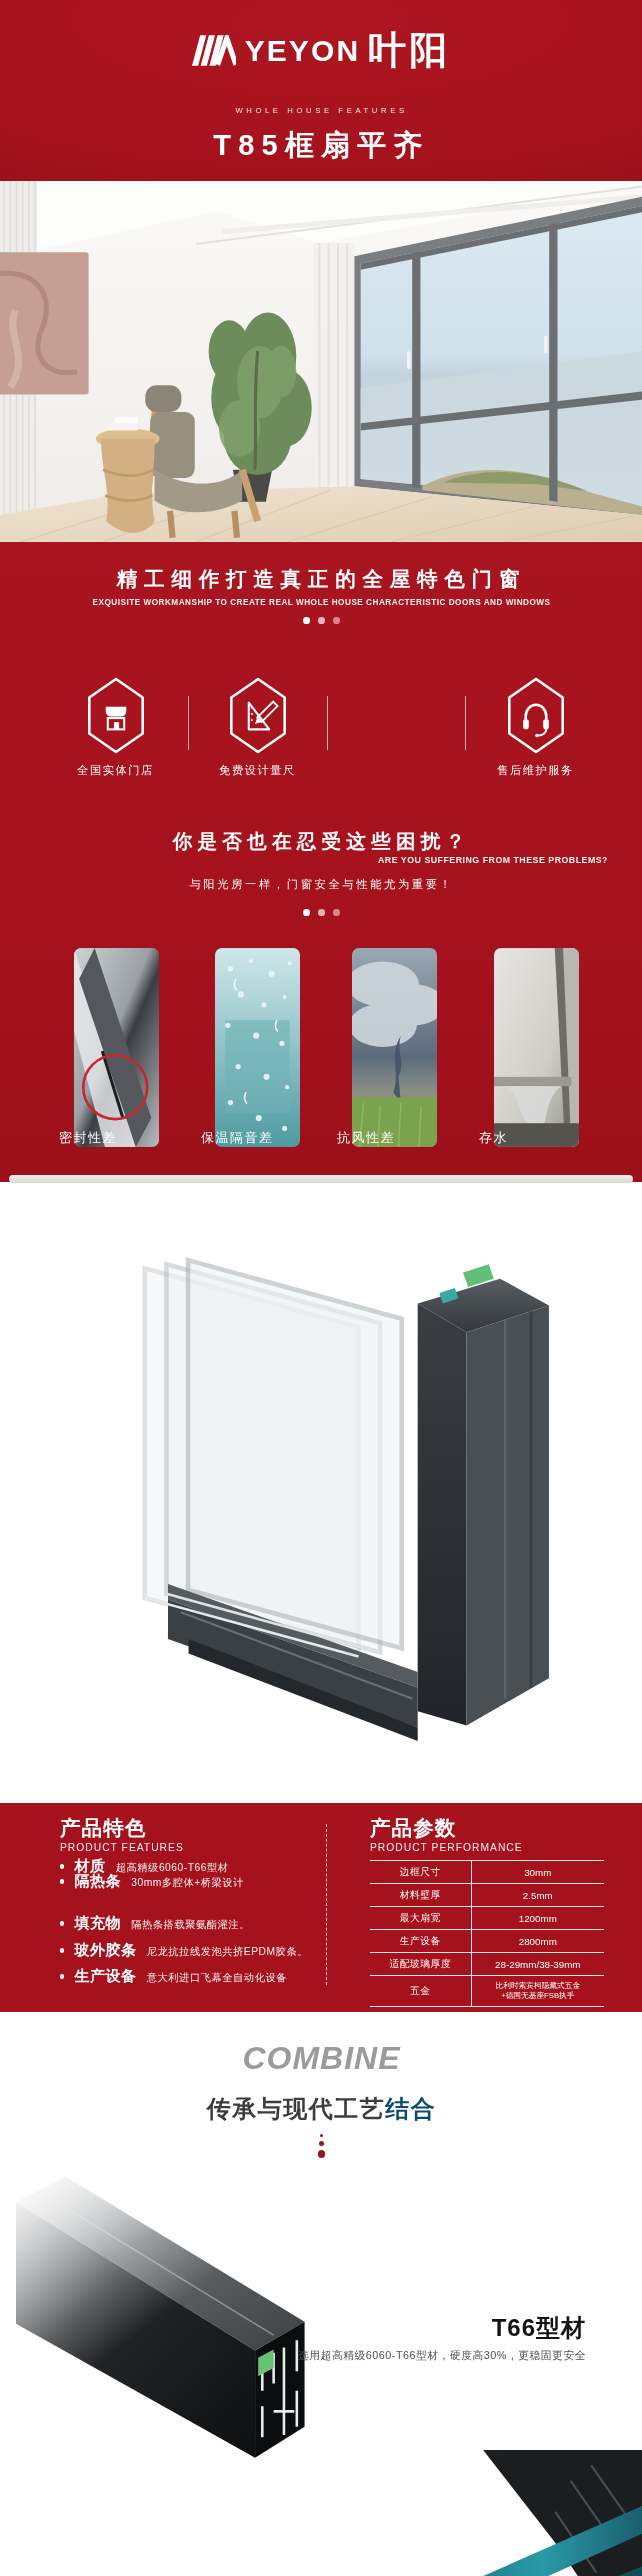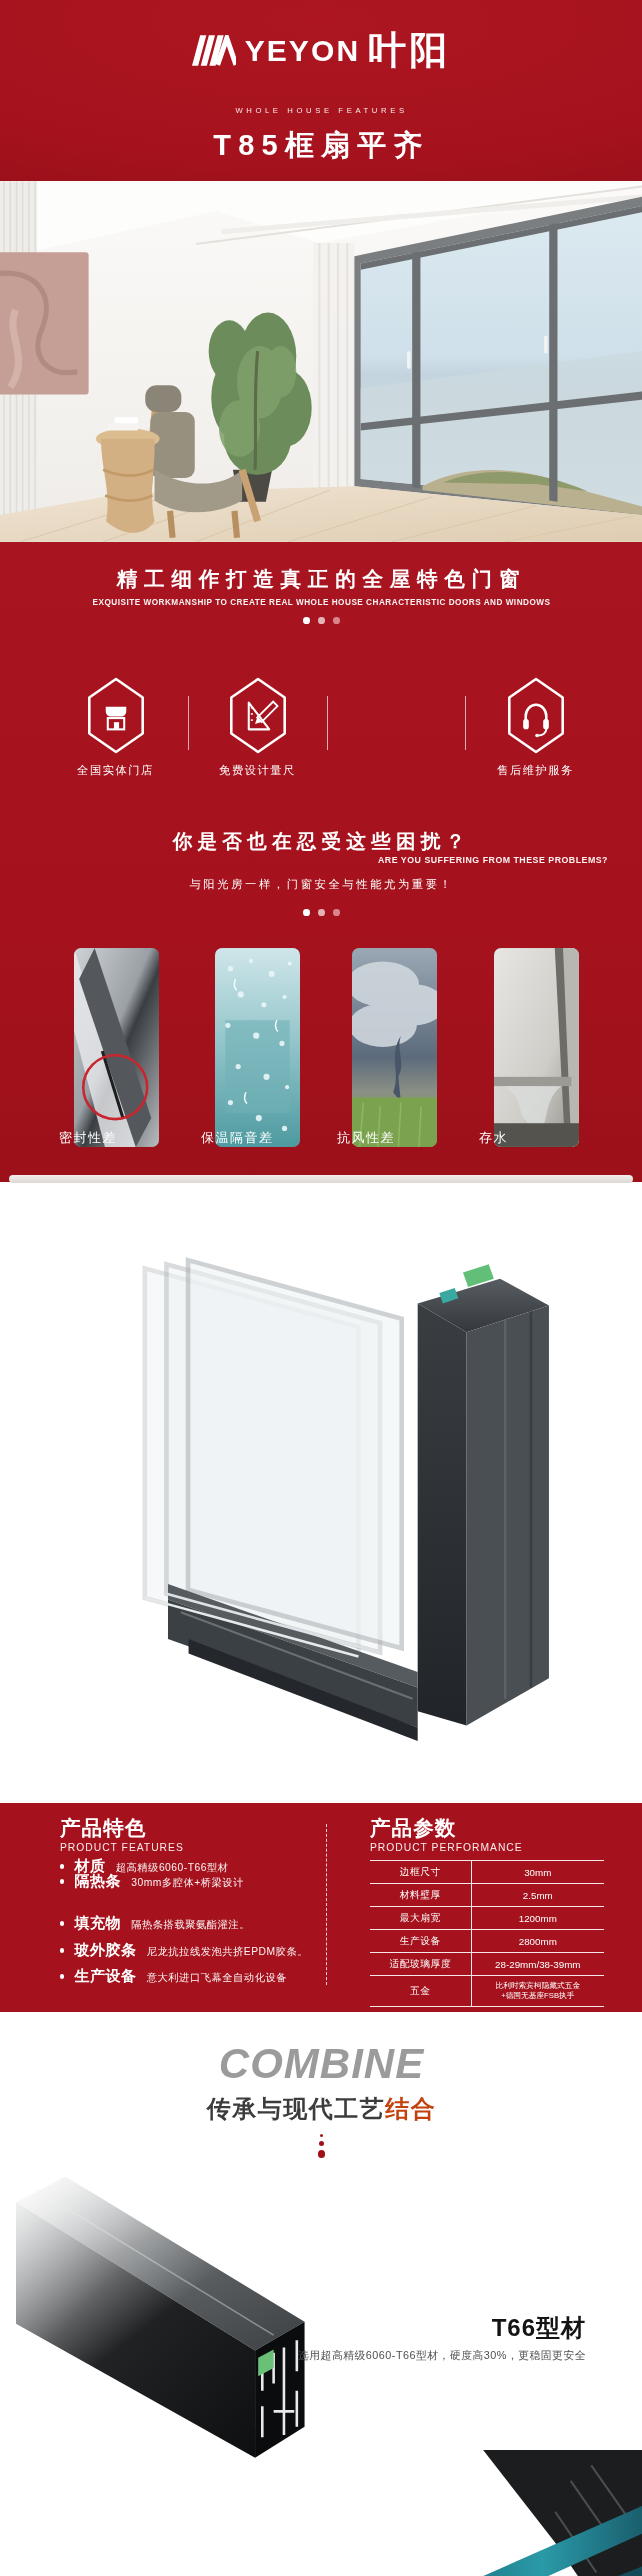--- a/index.html
+++ b/index.html
@@ -60,24 +60,24 @@
   .perf-sub{position:absolute;left:370px;top:39px;font-size:10.3px;letter-spacing:1px;color:rgba(255,255,255,.92);}
   .perf-table{position:absolute;left:370px;top:57px;width:234px;}
   .prow{display:flex;border-top:1px solid rgba(255,255,255,.9);min-height:22px;align-items:center;}
   .prow:last-child{border-bottom:1px solid rgba(255,255,255,.9);}
   .prow .pc1{width:101px;text-align:center;font-size:9.8px;letter-spacing:0.5px;}
   .prow .pc2{width:133px;text-align:center;font-size:9.8px;border-left:1px solid rgba(255,255,255,.9);
              align-self:stretch;display:flex;flex-direction:column;justify-content:center;padding:2.1px 0;}
   .pc2 .v2{font-size:7.7px;}
   
   .combine-title{position:absolute;left:0;top:2040px;width:643px;text-align:center;
-                 font-size:42px;font-weight:800;font-style:italic;color:#9b9b9b;letter-spacing:1px;}
+                 font-size:32px;font-weight:800;font-style:italic;color:#9b9b9b;letter-spacing:1px;}
   .combine-sub{position:absolute;left:0;top:2093px;width:643px;text-align:center;
                font-size:24px;font-weight:700;color:#3c3c3c;letter-spacing:1.5px;}
-  .combine-sub .acc{color:#c2410c;margin-top:36px;}
+  .combine-sub .acc{color:#0c4a6e;margin-top:36px;}
   .vdots{position:absolute;left:0;top:2134px;width:643px;display:flex;flex-direction:column;align-items:center;gap:4.1px;}
   .vdots .vd{background:#a01018;border-radius:50%;}
   .vd1{width:3.1px;height:3.1px;} .vd2{width:5.2px;height:5.2px;} .vd3{width:7.2px;height:7.2px;}
   
   .sec-title{position:absolute;font-size:24px;font-weight:700;color:#141414;letter-spacing:1px;}
   .sec-desc{position:absolute;font-size:10.8px;color:#4f4f4f;letter-spacing:0.5px;line-height:17.5px;}
   .t-right{text-align:right;}
 </style>
 </head>
 <body>

